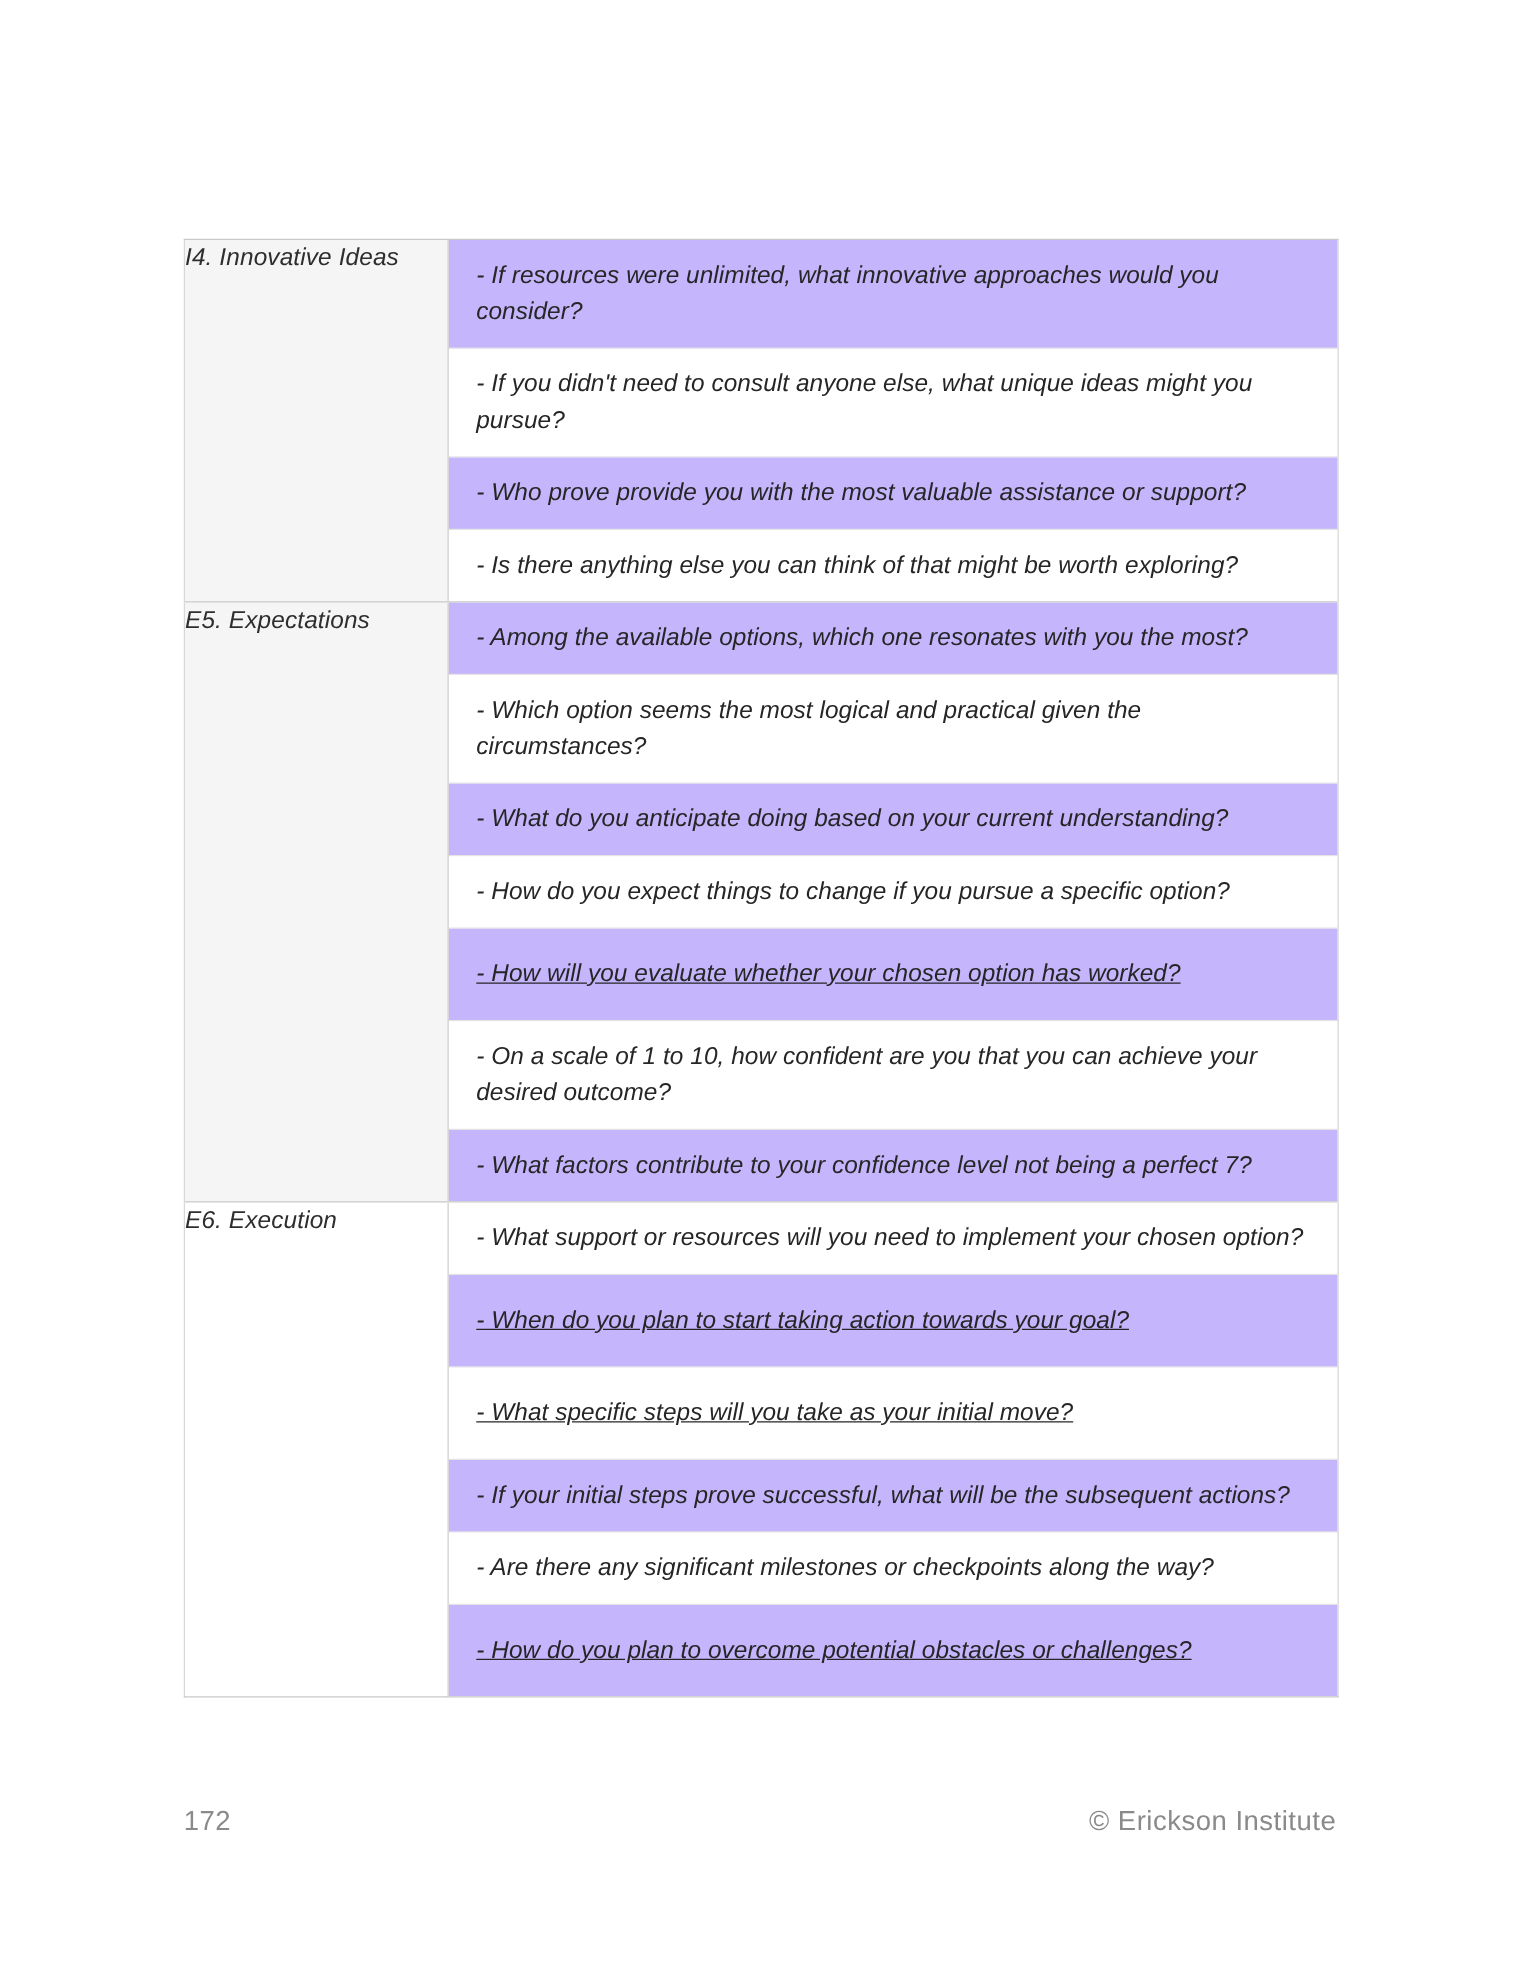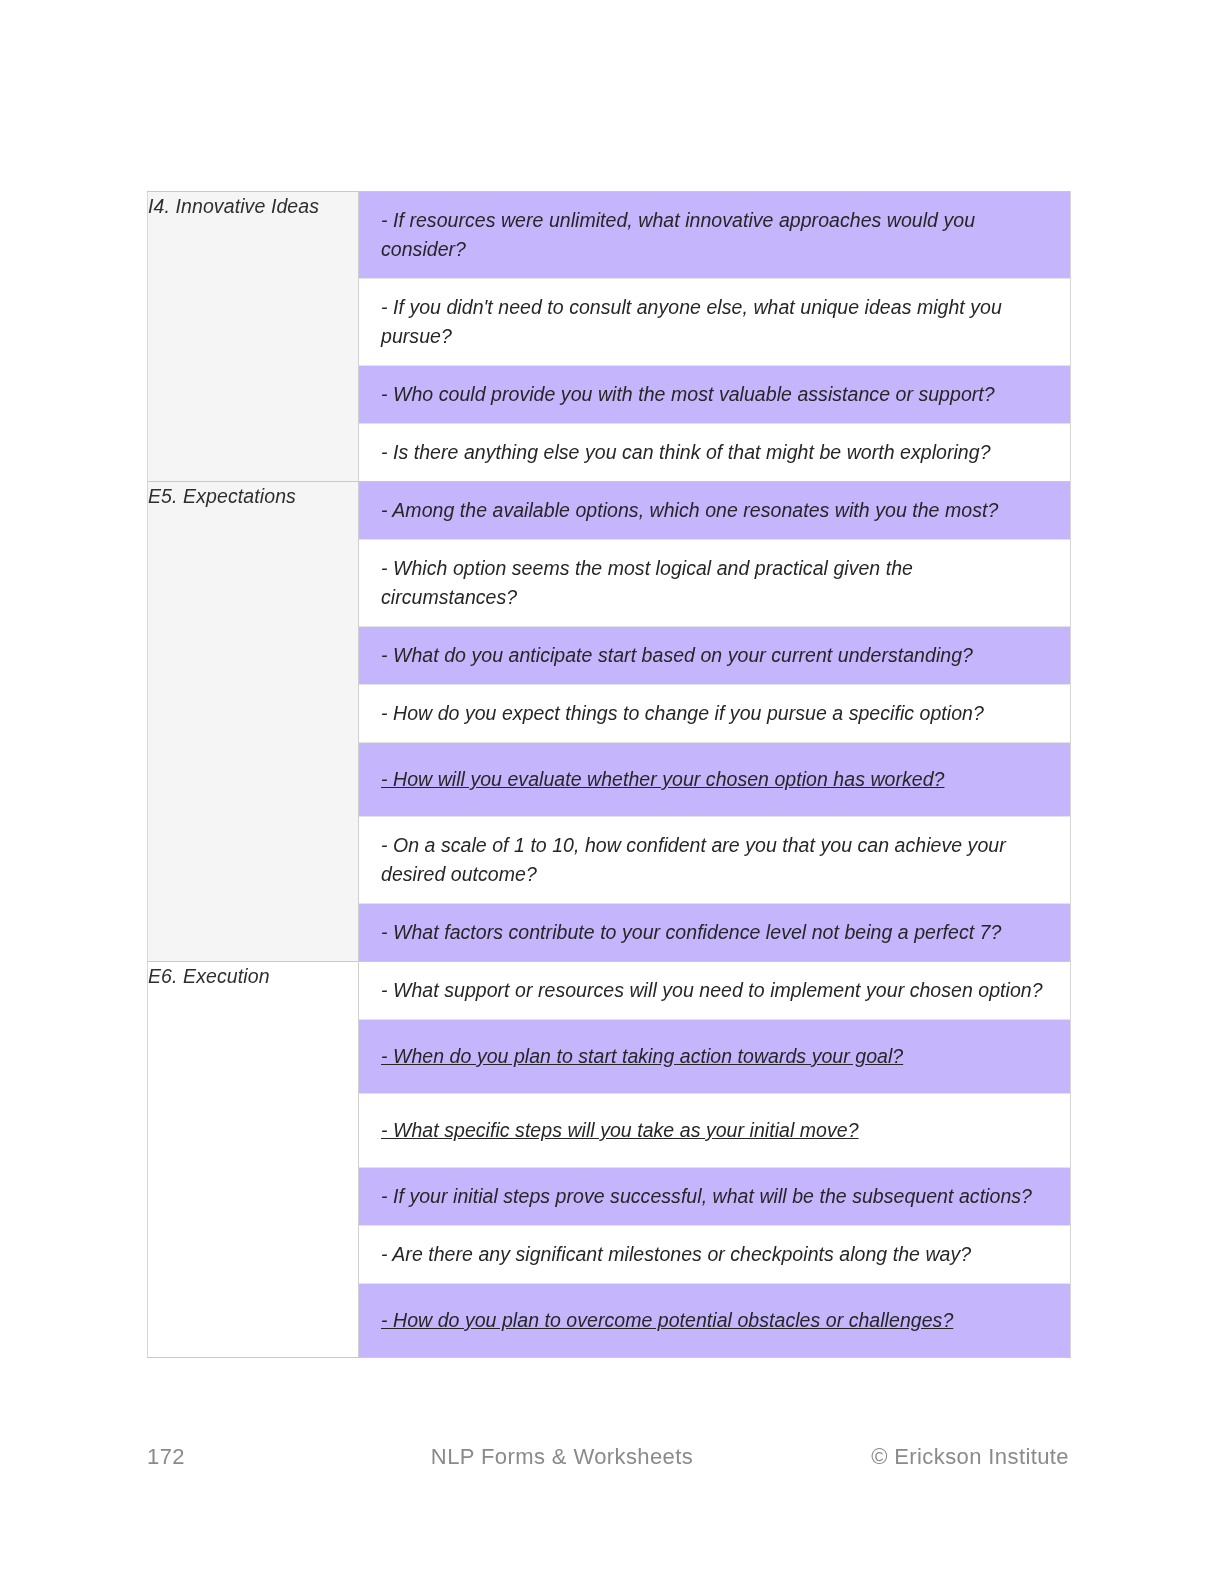--- a/index.html
+++ b/index.html
@@ -126,33 +126,33 @@
 
   <table class="qtable">
     <tbody>
 
       <tr class="table-top">
         <td class="cat-cell shaded">I4. Innovative Ideas</td>
         <td class="qcol">
           <div class="qlist">
             <div class="qrow shaded">- If resources were unlimited, what innovative approaches would you consider?</div>
             <div class="qrow plain">- If you didn't need to consult anyone else, what unique ideas might you pursue?</div>
-            <div class="qrow shaded">- Who could provide you with the most valuable assistance or support?</div>
+            <div class="qrow shaded">- Who prove provide you with the most valuable assistance or support?</div>
             <div class="qrow plain last">- Is there anything else you can think of that might be worth exploring?</div>
           </div>
         </td>
       </tr>
 
       <tr class="sec-top">
         <td class="cat-cell shaded">E5. Expectations</td>
         <td class="qcol">
           <div class="qlist">
             <div class="qrow shaded">- Among the available options, which one resonates with you the most?</div>
             <div class="qrow plain">- Which option seems the most logical and practical given the circumstances?</div>
-            <div class="qrow shaded">- What do you anticipate start based on your current understanding?</div>
+            <div class="qrow shaded">- What do you anticipate doing based on your current understanding?</div>
             <div class="qrow plain">- How do you expect things to change if you pursue a specific option?</div>
             <div class="qrow shaded tall">- How will you evaluate whether your chosen option has worked?</div>
             <div class="qrow plain">- On a scale of 1 to 10, how confident are you that you can achieve your desired outcome?</div>
             <div class="qrow shaded last">- What factors contribute to your confidence level not being a perfect 7?</div>
           </div>
         </td>
       </tr>
 
       <tr class="sec-top table-bottom">
         <td class="cat-cell plain">E6. Execution</td>
@@ -166,17 +166,16 @@
             <div class="qrow shaded tall last">- How do you plan to overcome potential obstacles or challenges?</div>
           </div>
         </td>
       </tr>
 
     </tbody>
   </table>
 
   <div class="footer">
     <span class="pg">172</span>
-    <span class="center">NLP Forms &amp; Worksheets</span>
     <span class="right">© Erickson Institute</span>
   </div>
 
 </div>
 
 </body></html>

